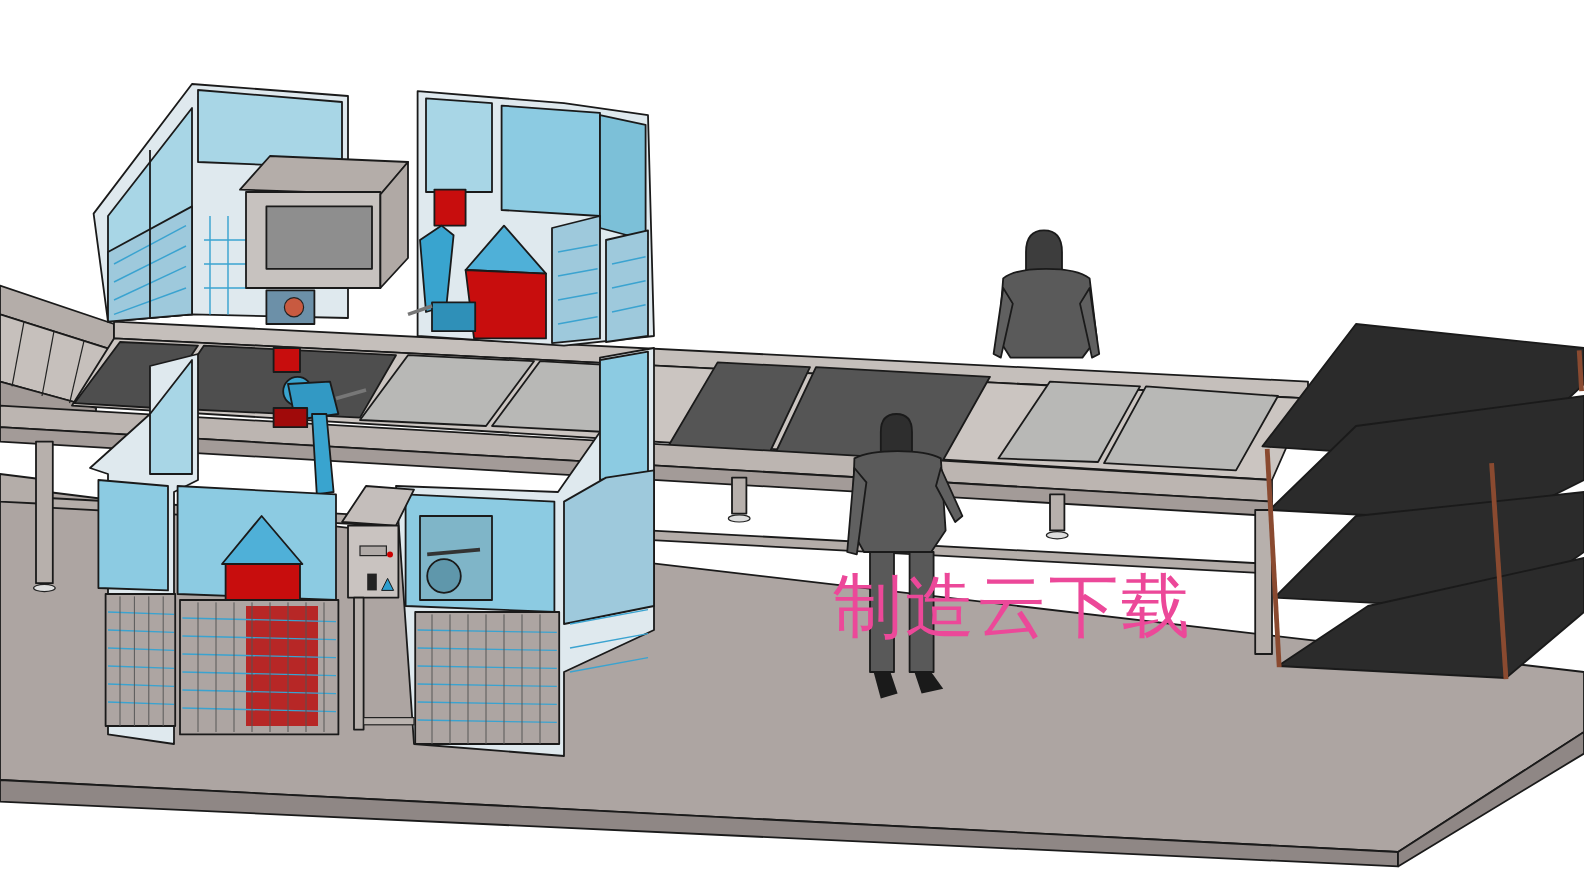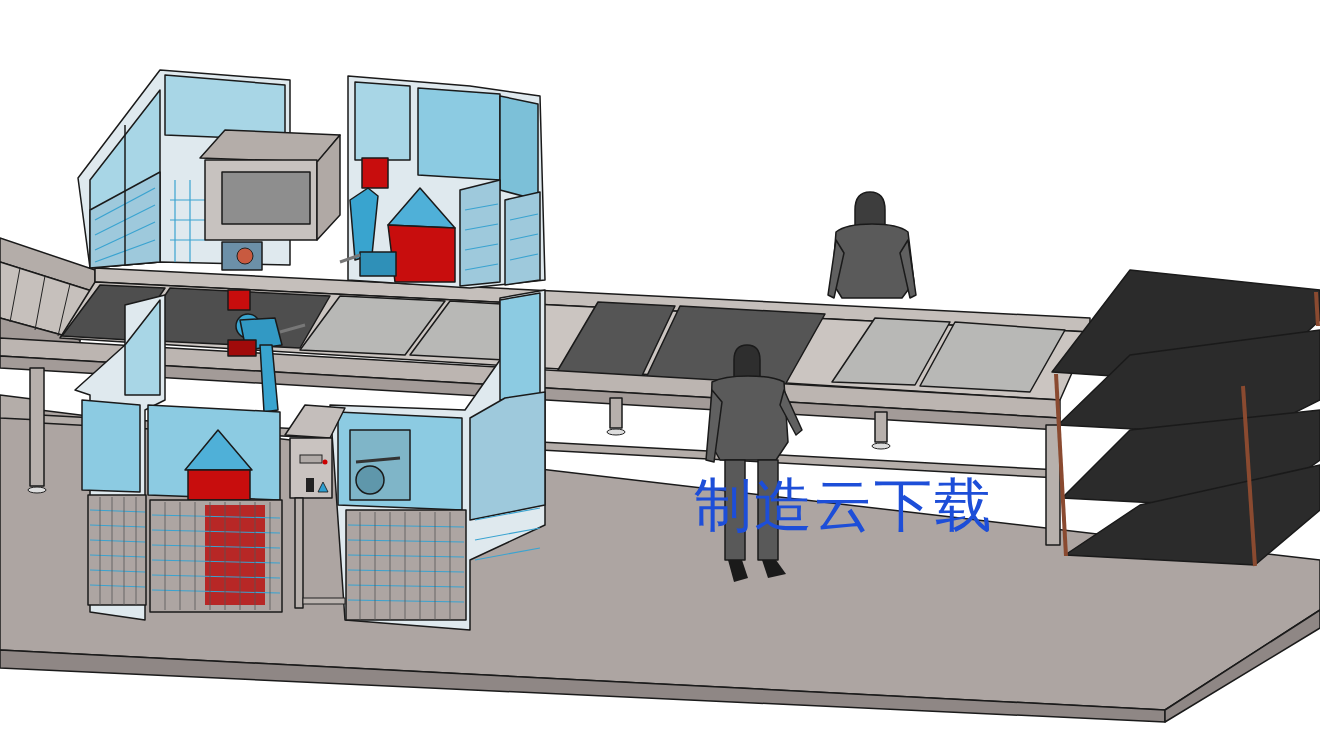--- a/index.html
+++ b/index.html
@@ -228,13 +228,13 @@
     <polygon points="1052,372 1130,270 1320,290 1320,320 1250,385" fill="#2b2b2b" class="ln"></polygon>
     <polygon points="1058,425 1130,355 1320,330 1320,400 1250,435" fill="#2b2b2b" class="ln"></polygon>
     <polygon points="1062,498 1130,430 1320,410 1320,460 1252,508" fill="#2b2b2b" class="ln"></polygon>
     <polygon points="1065,555 1140,505 1320,465 1320,510 1255,565" fill="#2b2b2b" class="ln"></polygon>
     <line x1="1056" y1="374" x2="1066" y2="556" stroke="#8a4a30" stroke-width="4"></line>
     <line x1="1243" y1="386" x2="1255" y2="566" stroke="#8a4a30" stroke-width="4"></line>
     <line x1="1316" y1="292" x2="1318" y2="326" stroke="#8a4a30" stroke-width="4"></line>
   </g>
 </svg>
 
-<div class="watermark" style="color: #1d4ed8;">制造云下载</div>
+<div class="watermark" style="color: #ec4899;">制造云下载</div>
 
 </body></html>

